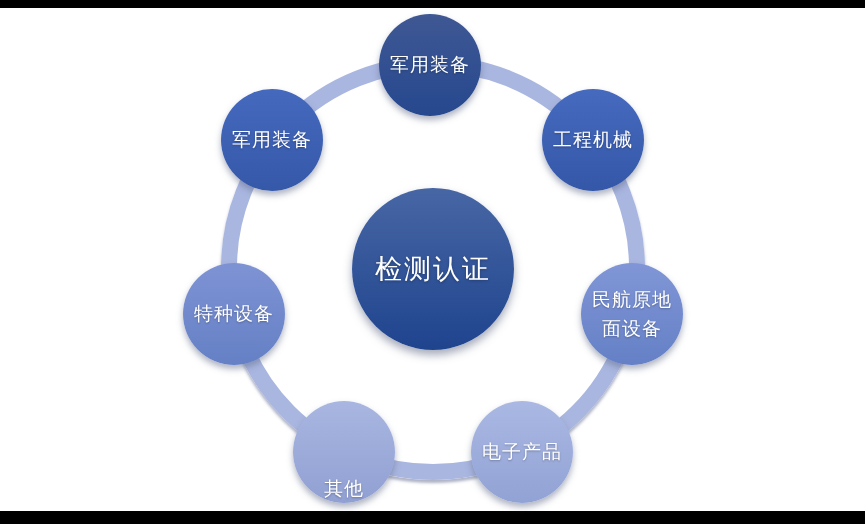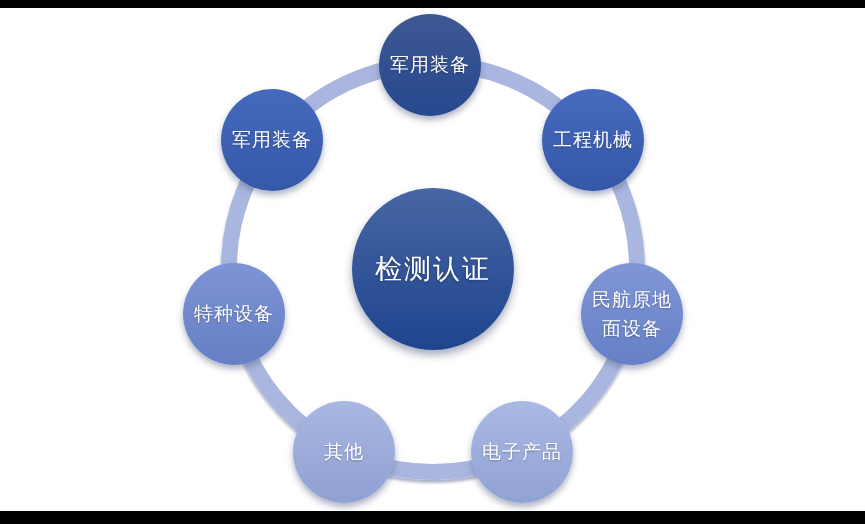--- a/index.html
+++ b/index.html
@@ -59,21 +59,21 @@
 </div>
 <div class="node n1" style="background: linear-gradient(rgb(70, 106, 190) 0%, rgb(52, 87, 168) 100%);">
   <span class="label">工程机械</span>
 </div>
 <div class="node n2" style="background: linear-gradient(rgb(128, 150, 214) 0%, rgb(101, 128, 198) 100%);">
   <span class="label">民航原地面设备</span>
 </div>
 <div class="node n3" style="background: linear-gradient(rgb(170, 184, 227) 0%, rgb(145, 162, 212) 100%);">
   <span class="label">电子产品</span>
 </div>
-<div class="node n4" style="background: linear-gradient(rgb(169, 182, 225) 0%, rgb(144, 160, 210) 100%);">
+<div class="node n4" style="background: linear-gradient(rgb(169, 182, 225) 0%, rgb(144, 160, 210) 100%); align-items: flex-end;">
   <span class="label">其他</span>
 </div>
 <div class="node n5" style="background: linear-gradient(rgb(126, 147, 212) 0%, rgb(101, 128, 197) 100%);">
   <span class="label">特种设备</span>
 </div>
 <div class="node n6" style="background: linear-gradient(rgb(69, 105, 189) 0%, rgb(53, 88, 169) 100%);">
   <span class="label">军用装备</span>
 </div>
 
 <div class="center-node" style="background: linear-gradient(rgb(71, 102, 164) 0%, rgb(31, 68, 142) 100%);">

